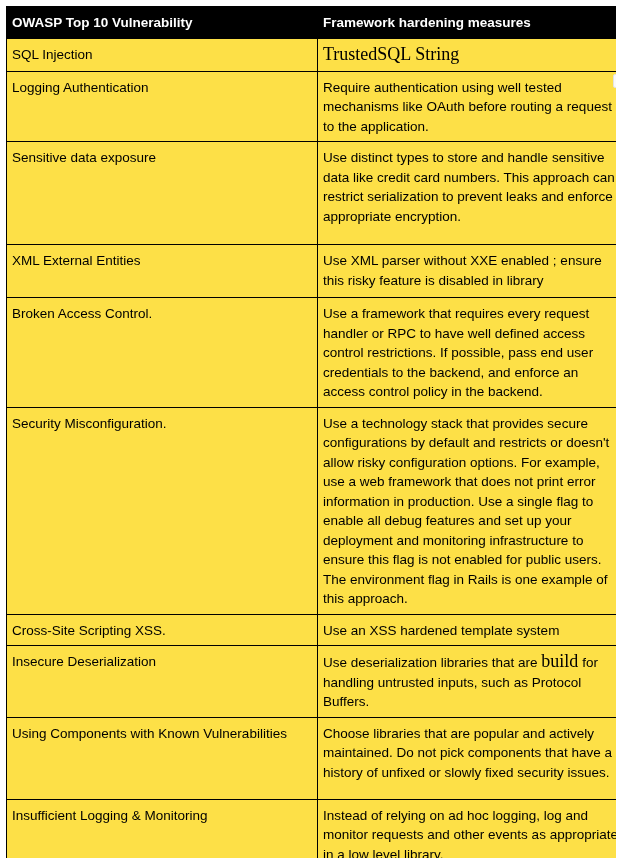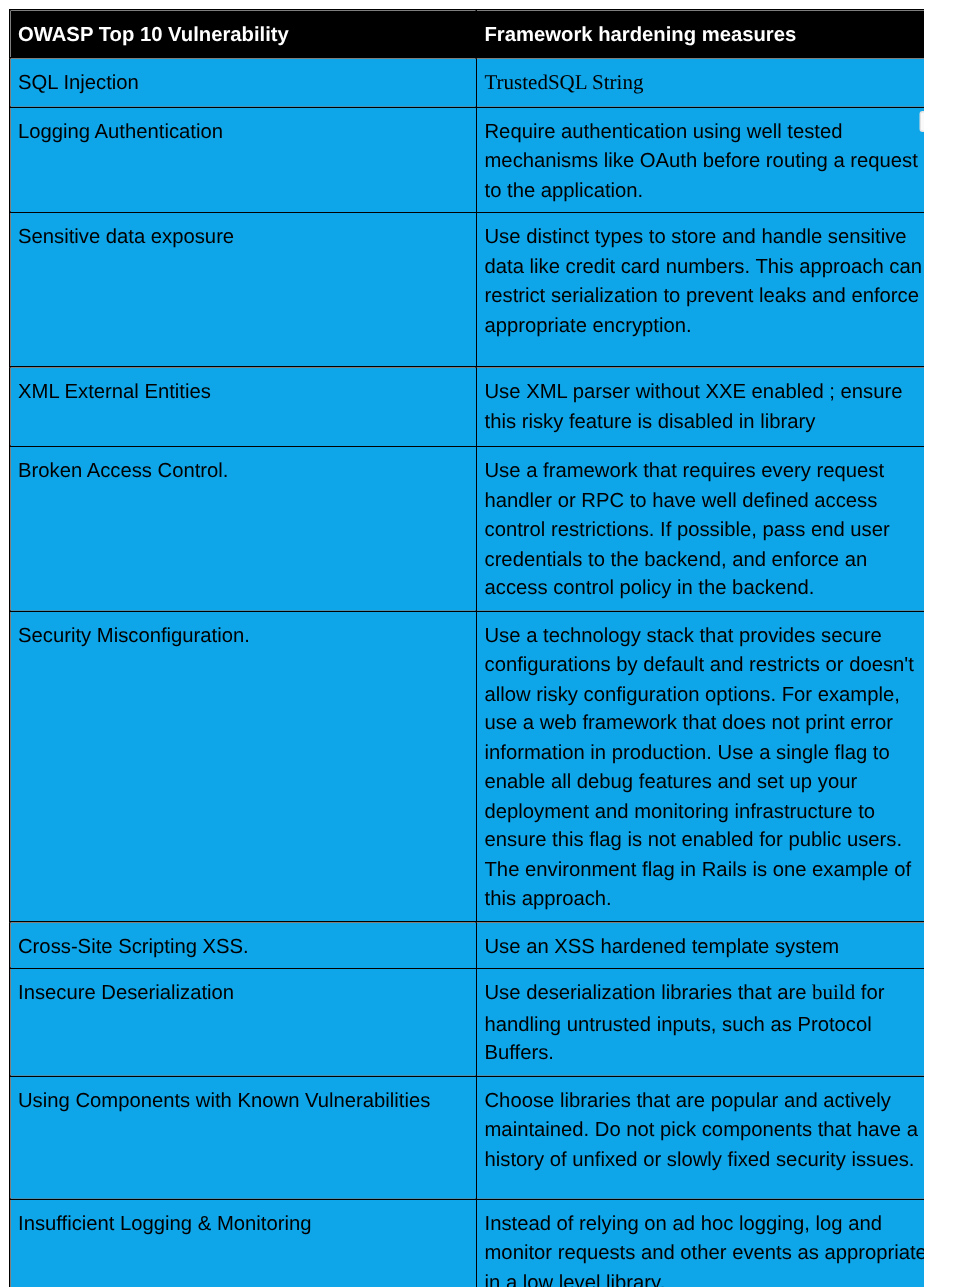--- a/index.html
+++ b/index.html
@@ -34,34 +34,34 @@
     overflow: hidden;
   }
   table.owasp-table col.col-vuln { width: 311px; }
   table.owasp-table col.col-measure { width: 313px; }
   thead th {
     background: #000000;
     color: #ffffff;
     font-weight: bold;
     height: 32px;
   }
-  tbody td { position: relative; background: #0ea5e9; }
+  tbody td { position: relative; background: #fde047; }
   tbody tr:nth-child(1)  { height: 32px;  }
   tbody tr:nth-child(2)  { height: 70px;  }
   tbody tr:nth-child(3)  { height: 103px; }
   tbody tr:nth-child(4)  { height: 53px;  }
   tbody tr:nth-child(5)  { height: 104px; padding-left: 33px; }
   tbody tr:nth-child(6)  { height: 195px; margin-top: 24px; }
   tbody tr:nth-child(7)  { height: 30px;  }
   tbody tr:nth-child(8)  { height: 70px;  }
   tbody tr:nth-child(9)  { height: 82px;  }
   tbody tr:nth-child(10) { height: 75px;  }
   .serif {
     font-family: "Liberation Serif", "DejaVu Serif", serif;
-    font-size: 14px;
+    font-size: 18px;
   }
   .marker {
     position: absolute;
     top: 2px;
     right: 2px;
     width: 15px;
     height: 14px;
     background: #fafafa;
     border: 1px solid #e3e3e3;
     border-radius: 2px;

